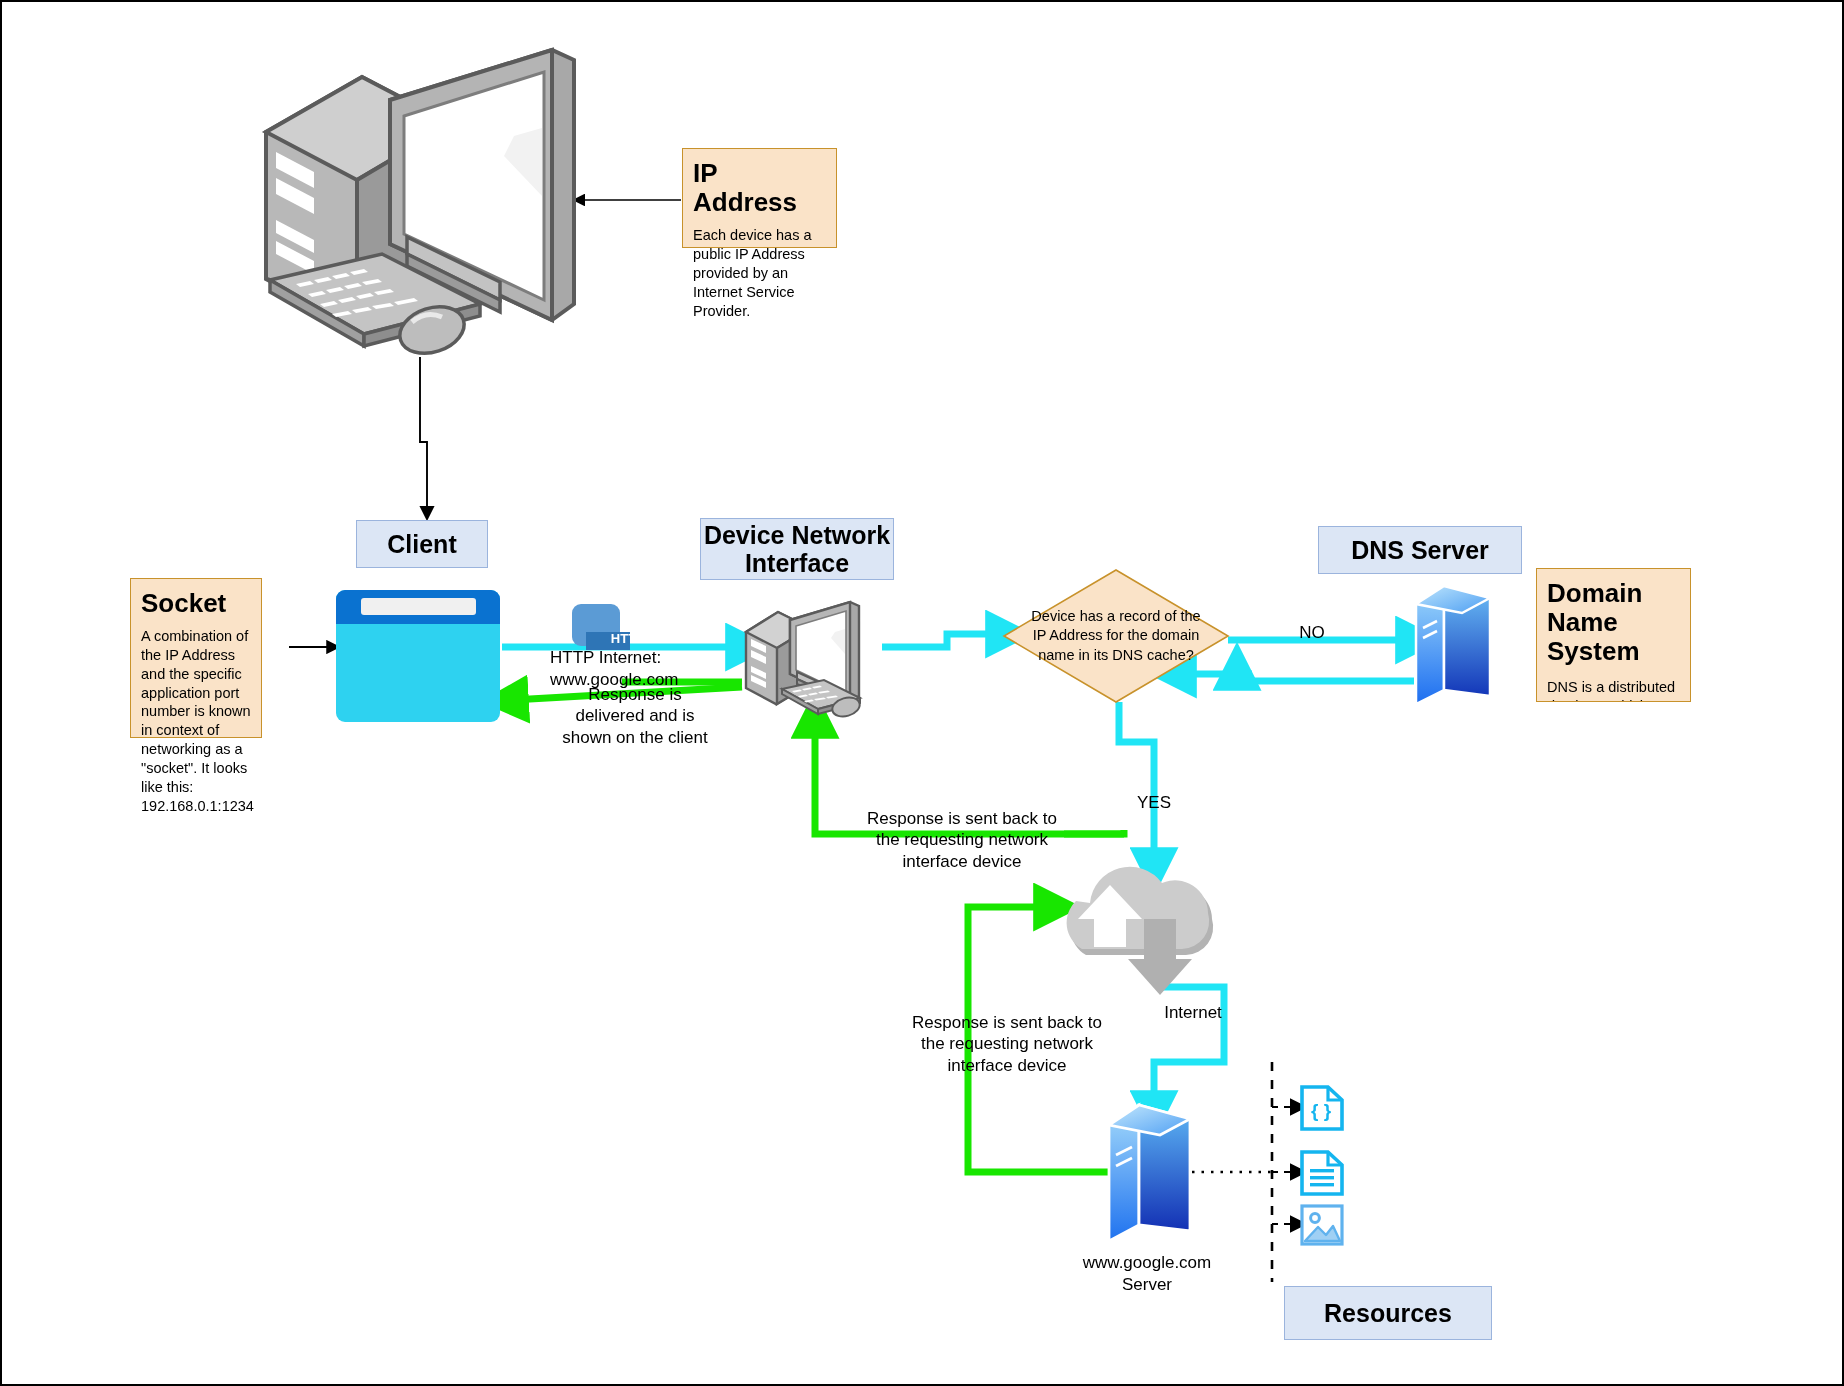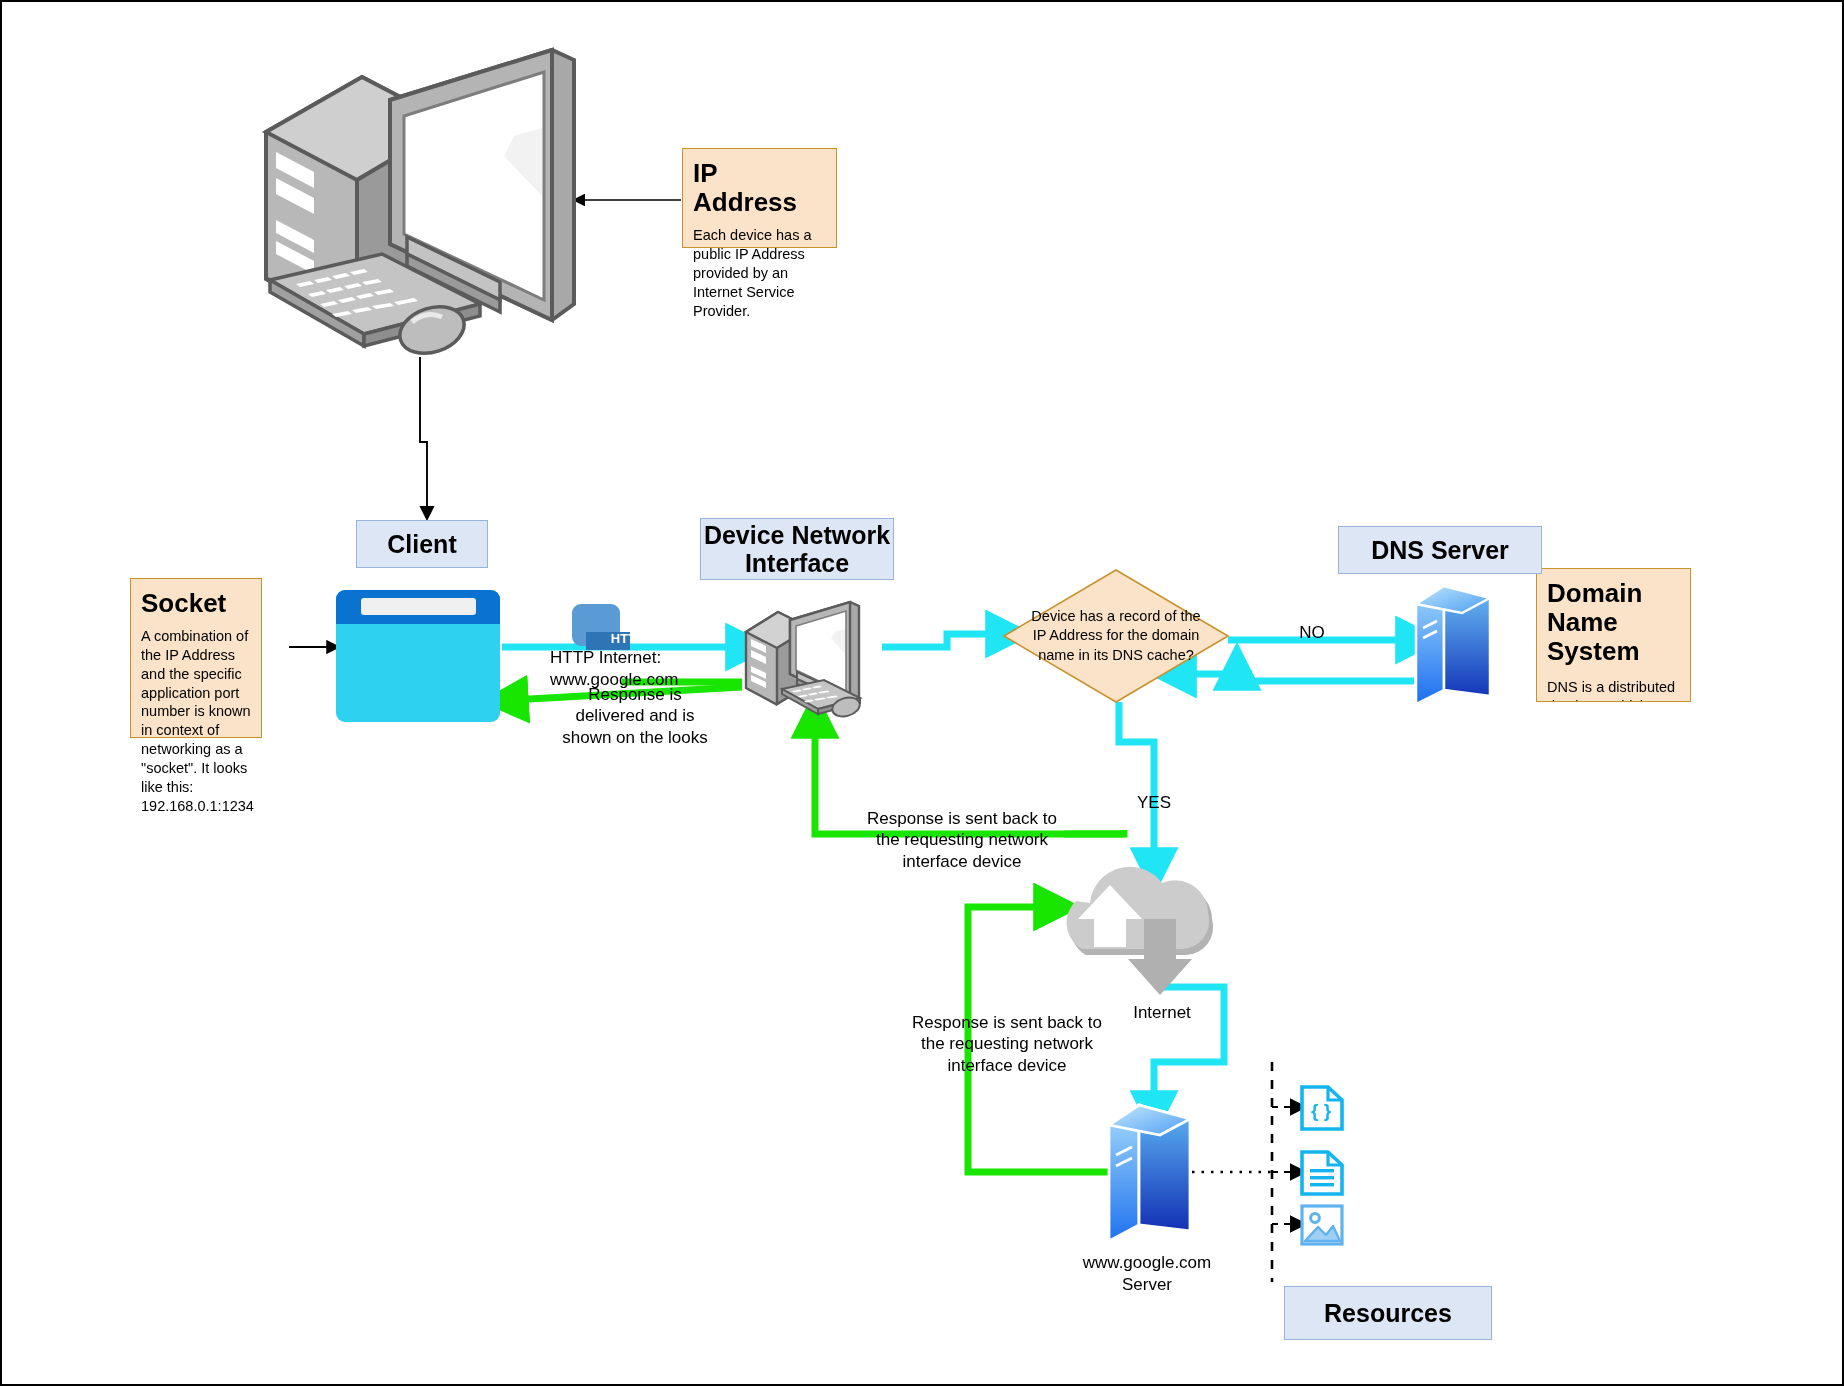--- a/index.html
+++ b/index.html
@@ -194,21 +194,21 @@
   </div>
 
   <div class="abs bluelabel" style="left:354px;top:518px;width:132px;height:48px;">
     <span>Client</span>
   </div>
 
   <div class="abs bluelabel" style="left:698px;top:516px;width:194px;height:62px;">
     <span>Device Network Interface</span>
   </div>
 
-  <div class="abs bluelabel" style="left:1316px;top:524px;width:204px;height:48px;margin-left:20px;">
+  <div class="abs bluelabel" style="left:1316px;top:524px;width:204px;height:48px;">
     <span>DNS Server</span>
   </div>
 
   <div class="abs bluelabel" style="left:1282px;top:1284px;width:208px;height:54px;">
     <span>Resources</span>
   </div>
 
   <svg class="abs" style="left:332px;top:586px;" width="168" height="136">
     <rect x="2" y="2" width="164" height="132" rx="9" fill="#2ed2f0"></rect>
     <path d="M2,11 a9,9 0 0 1 9,-9 L157,2 a9,9 0 0 1 9,9 L166,36 L2,36 Z" fill="#0a72d0"></path>
@@ -216,21 +216,21 @@
   </svg>
 
   <svg class="abs" style="left:568px;top:600px;" width="62" height="62">
     <rect x="2" y="2" width="48" height="42" rx="9" fill="#5b9bd5"></rect>
     <rect x="16" y="30" width="44" height="18" fill="#2e75b6"></rect>
   </svg>
   <div class="abs tiny" style="left:604px;top:629px;width:44px;color:#ffffff;font-weight:bold;text-align:center;letter-spacing:0.2px;">HTTP</div>
 
   <div class="abs dtext" style="left:548px;top:645px;width:200px;text-align:left;">HTTP Internet: www.google.com</div>
 
-  <div class="abs dtext" style="left:560px;top:682px;width:146px;line-height:1.25;">Response is delivered and is shown on the looks</div>
+  <div class="abs dtext" style="left:560px;top:682px;width:146px;line-height:1.25;">Response is delivered and is shown on the client</div>
 
   <svg class="abs" style="left:738px;top:594px;" width="152" height="124">
 
     <g>
       <path d="M6,36 L38,16 L70,32 L70,88 L36,108 L6,92 Z" fill="#b8b8b8" stroke="#5b5b5b" stroke-width="2.4"></path>
       <path d="M38,16 L70,32 L37,52 L6,36 Z" fill="#d2d2d2" stroke="#5b5b5b" stroke-width="2.4"></path>
       <path d="M37,52 L70,32 L70,88 L37,108 Z" fill="#9b9b9b" stroke="#5b5b5b" stroke-width="2.4"></path>
       <path d="M11,43 L26,50 L26,57 L11,50 Z" fill="#fff"></path>
       <path d="M11,54 L26,61 L26,68 L11,61 Z" fill="#fff"></path>
       <path d="M11,70 L26,77 L26,83 L11,76 Z" fill="#fff"></path>
@@ -306,21 +306,21 @@
 
   <svg class="abs" style="left:1040px;top:845px;" width="190" height="160">
 
     <path d="M52,62 a40,40 0 0 1 72,-20 a33,33 0 0 1 46,30 a28,28 0 0 1 -26,36 L44,108 a30,30 0 0 1 -6,-48 Z" fill="#b3b3b3"></path>
     <path d="M48,56 a40,40 0 0 1 72,-20 a33,33 0 0 1 46,30 a28,28 0 0 1 -26,36 L40,102 a30,30 0 0 1 -6,-48 Z" fill="#cccccc"></path>
 
     <path d="M68,38 L100,72 L84,72 L84,100 L52,100 L52,72 L36,72 Z" fill="#ffffff"></path>
 
     <path d="M102,72 L134,72 L134,112 L150,112 L118,148 L86,112 L102,112 Z" fill="#b0b0b0"></path>
   </svg>
-  <div class="abs dtext" style="left:1100px;top:1000px;width:120px;text-align:center;">Internet</div>
+  <div class="abs dtext" style="left:1131px;top:1000px;width:120px;text-align:center;">Internet</div>
 
   <svg class="abs" style="left:1100px;top:1095px;" width="94" height="150">
     <defs>
       <linearGradient id="srvFront2" x1="0" y1="0" x2="0" y2="1">
         <stop offset="0" stop-color="#a6dcfb"></stop>
           <stop offset="1" stop-color="#1f72ef"></stop>
       </linearGradient>
       <linearGradient id="srvSide2" x1="0" y1="0" x2="0" y2="1">
         <stop offset="0" stop-color="#5fb9f6"></stop>
           <stop offset="1" stop-color="#1330b4"></stop>

